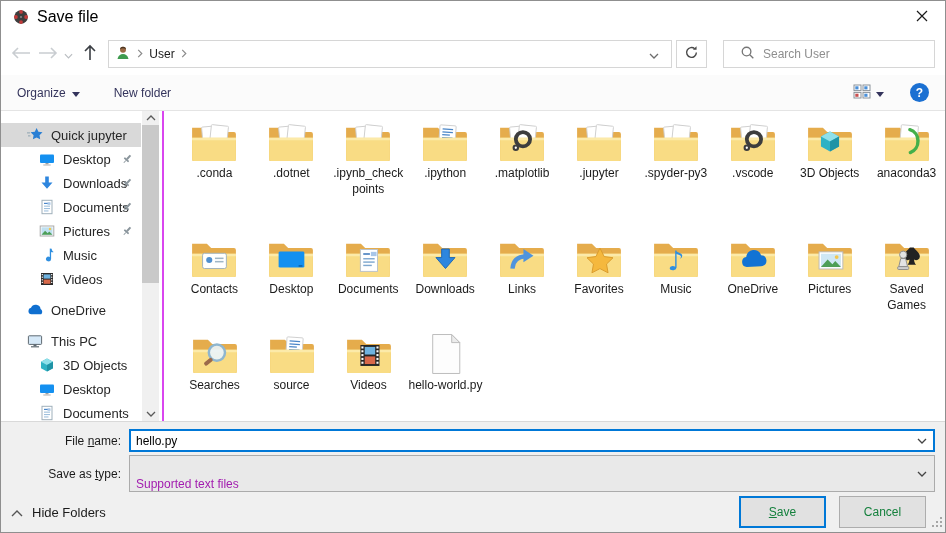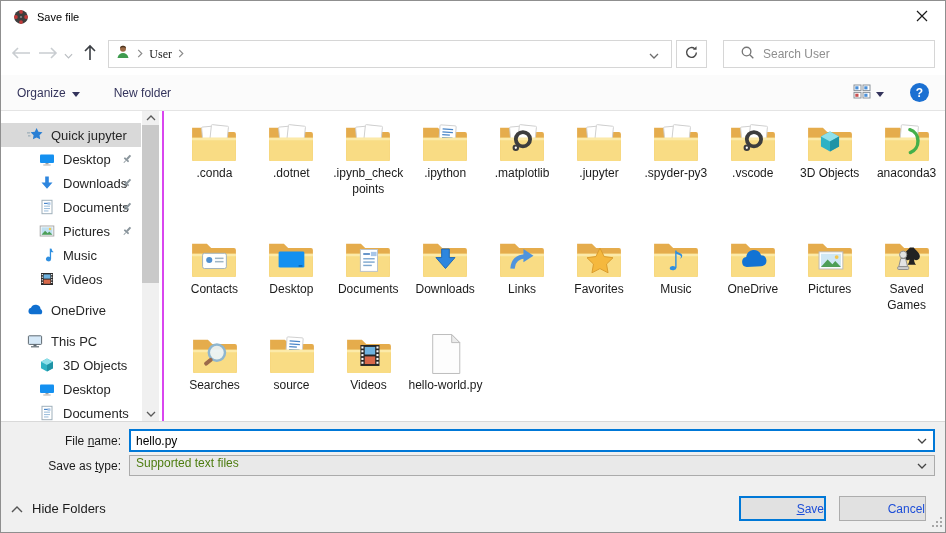--- a/index.html
+++ b/index.html
@@ -2,29 +2,29 @@
 <html><head>
 <meta charset="utf-8">
 <style>
   * { margin:0; padding:0; box-sizing:border-box; }
   html,body { background:#cfcfcf; font-family:"Liberation Sans","DejaVu Sans",sans-serif; }
   .window { position:relative; width:946px; height:533px; background:#fff; border:1px solid #8f8f8f; overflow:hidden; }
 
   
   .titlebar { height:32px; display:flex; align-items:center; padding-left:12px; background:#fff; }
   .titlebar .app-ic { width:16px; height:16px; margin-right:8px; flex:0 0 auto; }
-  .titlebar .title { font-size:11px; color:#000; }
+  .titlebar .title { font-size:16px; color:#000; }
   .close-btn { margin-left:auto; width:46px; height:32px; display:flex; align-items:center; justify-content:center; cursor:default; }
 
   
   .navbar { height:42px; display:flex; align-items:center; background:#fff; padding:0 10px 0 6px; }
   .nav-btn { height:28px; display:flex; align-items:center; justify-content:center; }
   .nb-back { width:30px; } .nb-fwd { width:26px; } .nb-chv { width:16px; color:#b9bdc1; } .nb-up { width:30px; margin-right:4px; }
   .addr { flex:0 0 564px; height:28px; border:1px solid #d6d6d6; display:flex; align-items:center; padding:0 6px; background:#fff; }
-  .addr .crumb { display:flex; align-items:center; gap:6px; font-size:12px; color:#1b1b1b;font-family:Liberation Serif, serif; }
+  .addr .crumb { display:flex; align-items:center; gap:6px; font-size:12px; color:#1b1b1b; }
   .addr .spacer { flex:1; }
   .addr .dd { color:#6d6d6d; padding:0 6px; }
   .refresh { width:32px; height:28px; border:1px solid #d6d6d6; margin-left:4px; display:flex; align-items:center; justify-content:center; }
   .searchbox { margin-left:16px; flex:1; height:28px; border:1px solid #d6d6d6; display:flex; align-items:center; padding:0 16px; gap:8px; }
   .searchbox input { border:none; outline:none; flex:1; font-size:12px; font-family:inherit; color:#333; }
   .searchbox input::placeholder { color:#8e8e8e; }
 
   
   .toolbar { height:36px; background:#fbfbfb; border-bottom:1px solid #e4e4e4; display:flex; align-items:center; padding:0 16px; font-size:12px; color:#34345c; }
   .tool-item { display:flex; align-items:center; gap:6px; margin-right:34px; cursor:default; }
@@ -57,26 +57,26 @@
 
   
   .footer { height:113px; background:#f0f0f0; border-top:1px solid #d9d9d9; padding-top:7px; position:relative; }
   .frm-row { display:flex; align-items:center; margin-right:10px; }
   .frm-row + .frm-row { margin-top:3px; }
   .frm-label { width:128px; text-align:right; padding-right:8px; font-size:12px; color:#1b1b1b; flex:0 0 128px; }
   .frm-label u { text-decoration:underline; }
   .fn-combo { flex:1; height:23px; background:#fff; border:1px solid #0078d7; box-shadow:0 0 0 1px #0078d7 inset; display:flex; align-items:center; }
   .fn-combo input { flex:1; border:none; outline:none; font-size:12px; font-family:inherit; padding:0 6px; color:#000; background:transparent; }
   .combo-arrow { width:24px; display:flex; align-items:center; justify-content:center; color:#444; align-self:stretch; }
-  .type-combo { flex:1; height:21px; background:#e9e9e9; border:1px solid #ababab; display:flex; align-items:flex-start; font-size:12px; color:#4d7c0f; }
+  .type-combo { flex:1; height:37px; background:#e9e9e9; border:1px solid #ababab; display:flex; align-items:flex-end; font-size:12px; color:#a21caf; }
   .type-combo .val { flex:1; padding:0 6px; }
   .actions { position:absolute; left:0; right:0; top:74px; display:flex; align-items:center; }
   .hidefold { display:flex; align-items:center; gap:9px; margin-left:10px; font-size:13px; color:#1b1b1b; }
   .btns { margin-left:auto; margin-right:19px; display:flex; gap:13px; }
-  .btn { width:87px; height:25px; font-size:12px; font-family:inherit; display:flex; align-items:center; justify-content:flex-end; background:#e1e1e1; border:1px solid #adadad; color:#1d4ed8; }
+  .btn { width:87px; height:32px; font-size:12px; font-family:inherit; display:flex; align-items:center; justify-content:center; background:#e1e1e1; border:1px solid #adadad; color:#15803d; }
   .btn u { text-decoration:underline; }
   .btn.primary { border:2px solid #0078d7; }
   .grip { position:absolute; right:2px; bottom:2px; }
 </style>
 </head>
 <body>
 
 <div class="window">
 
   <div class="titlebar">

